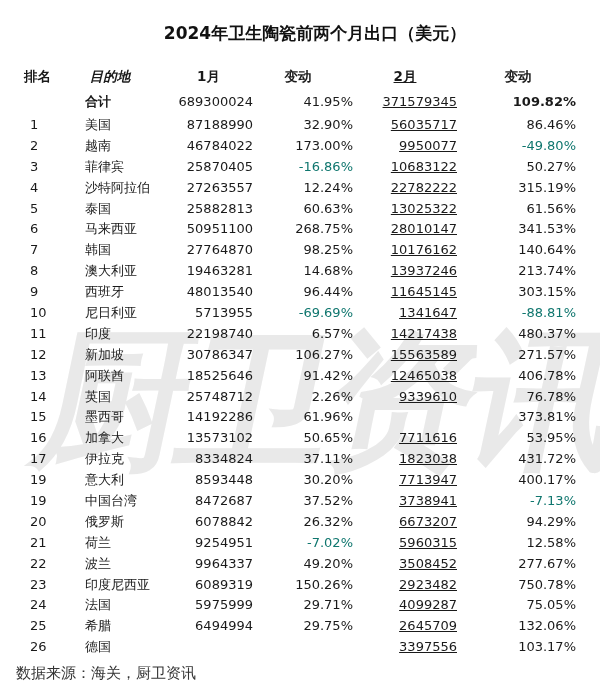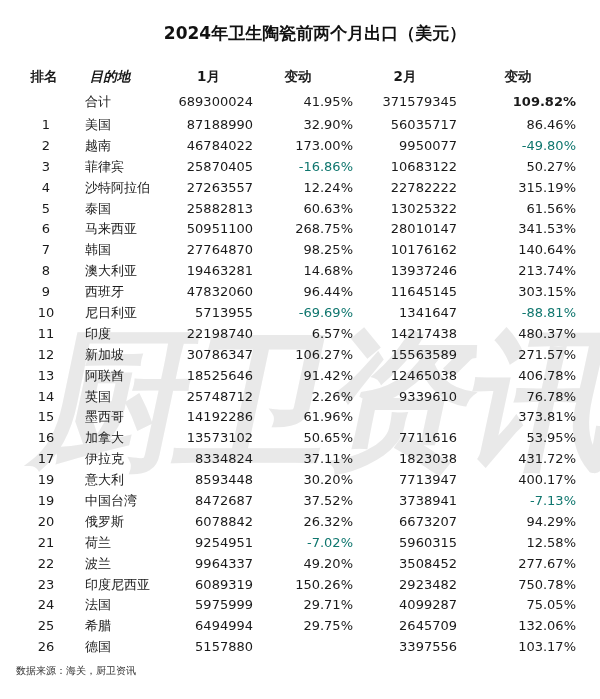--- a/index.html
+++ b/index.html
@@ -15,37 +15,37 @@
   }
   .title {
     position: absolute; top: 22px; left: 0; width: 600px; text-align: center;
     font-size: 17px; font-weight: bold; color: #111; z-index: 1; padding-left: 30px; box-sizing: border-box;
   }
   .table { position: absolute; left: 0; top: 64px; width: 600px; z-index: 1; }
   .row { position: relative; height: 20.9px; font-size: 13px; line-height: 20.9px; }
   .row.header { height: 24px; line-height: 24px; font-weight: bold; font-size: 13.5px; }
   .row.total { height: 27px; line-height: 27px; margin-bottom: 0; }
   .row > span { position: absolute; top: 0; white-space: nowrap; }
-  .c-rank { left: 30px; width: 32px; text-align: center; }
+  .c-rank { left: 30px; width: 32px; text-align: left; }
   .c-dest { left: 85px; width: 72px; overflow: hidden; }
   .c-m1 { left: 160px; width: 93px; text-align: right; }
   .c-ch1 { left: 260px; width: 93px; text-align: right; }
-  .c-m2 { left: 360px; width: 97px; text-align: right; }
+  .c-m2 { left: 360px; width: 97px; text-align: right; text-decoration: underline; }
   .c-ch2 { left: 470px; width: 106px; text-align: right; }
   .header .c-rank { left: 24px; width: 40px; }
   .header .c-dest { left: 80px; width: 60px; text-align: center; font-style: italic; }
   .header .c-m1 { left: 180px; width: 40px; text-align: right; }
   .header .c-ch1 { left: 278px; width: 40px; text-align: center; }
   .header .c-m2 { left: 385px; width: 40px; text-align: center; }
   .header .c-ch2 { left: 498px; width: 40px; text-align: center; }
-  .total .c-dest { font-weight: normal; }
+  .total .c-dest { font-weight: bold; }
   .total .c-ch2 { font-weight: bold; }
   .neg { color: #0f766e; }
   .footer {
-    position: absolute; left: 16px; top: 664px; font-size: 10px; color: #333; z-index: 1;
+    position: absolute; left: 16px; top: 664px; font-size: 15px; color: #333; z-index: 1;
   }
 </style>
 </head>
 <body>
 
 <div class="watermark">厨卫资讯</div>
 
 <div class="title">2024年卫生陶瓷前两个月出口（美元）</div>
 
 <div class="table">
@@ -125,21 +125,21 @@
         <span class="c-rank">8</span>
         <span class="c-dest">澳大利亚</span>
         <span class="c-m1">19463281</span>
         <span class="c-ch1">14.68%</span>
         <span class="c-m2">13937246</span>
         <span class="c-ch2">213.74%</span>
       </div>
       <div class="row">
         <span class="c-rank">9</span>
         <span class="c-dest">西班牙</span>
-        <span class="c-m1">47832060</span>
+        <span class="c-m1">48013540</span>
         <span class="c-ch1">96.44%</span>
         <span class="c-m2">11645145</span>
         <span class="c-ch2">303.15%</span>
       </div>
       <div class="row">
         <span class="c-rank">10</span>
         <span class="c-dest">尼日利亚</span>
         <span class="c-m1">5713955</span>
         <span class="c-ch1 neg">-69.69%</span>
         <span class="c-m2">1341647</span>
@@ -260,20 +260,19 @@
         <span class="c-rank">25</span>
         <span class="c-dest">希腊</span>
         <span class="c-m1">6494994</span>
         <span class="c-ch1">29.75%</span>
         <span class="c-m2">2645709</span>
         <span class="c-ch2">132.06%</span>
       </div>
       <div class="row">
         <span class="c-rank">26</span>
         <span class="c-dest">德国</span>
-        <span class="c-m1">5157880</span>
         <span class="c-m2">3397556</span>
         <span class="c-ch2">103.17%</span>
       </div>
     </div>
 </div>
 
 <div class="footer">数据来源：海关，厨卫资讯</div>
 
 </body></html>

